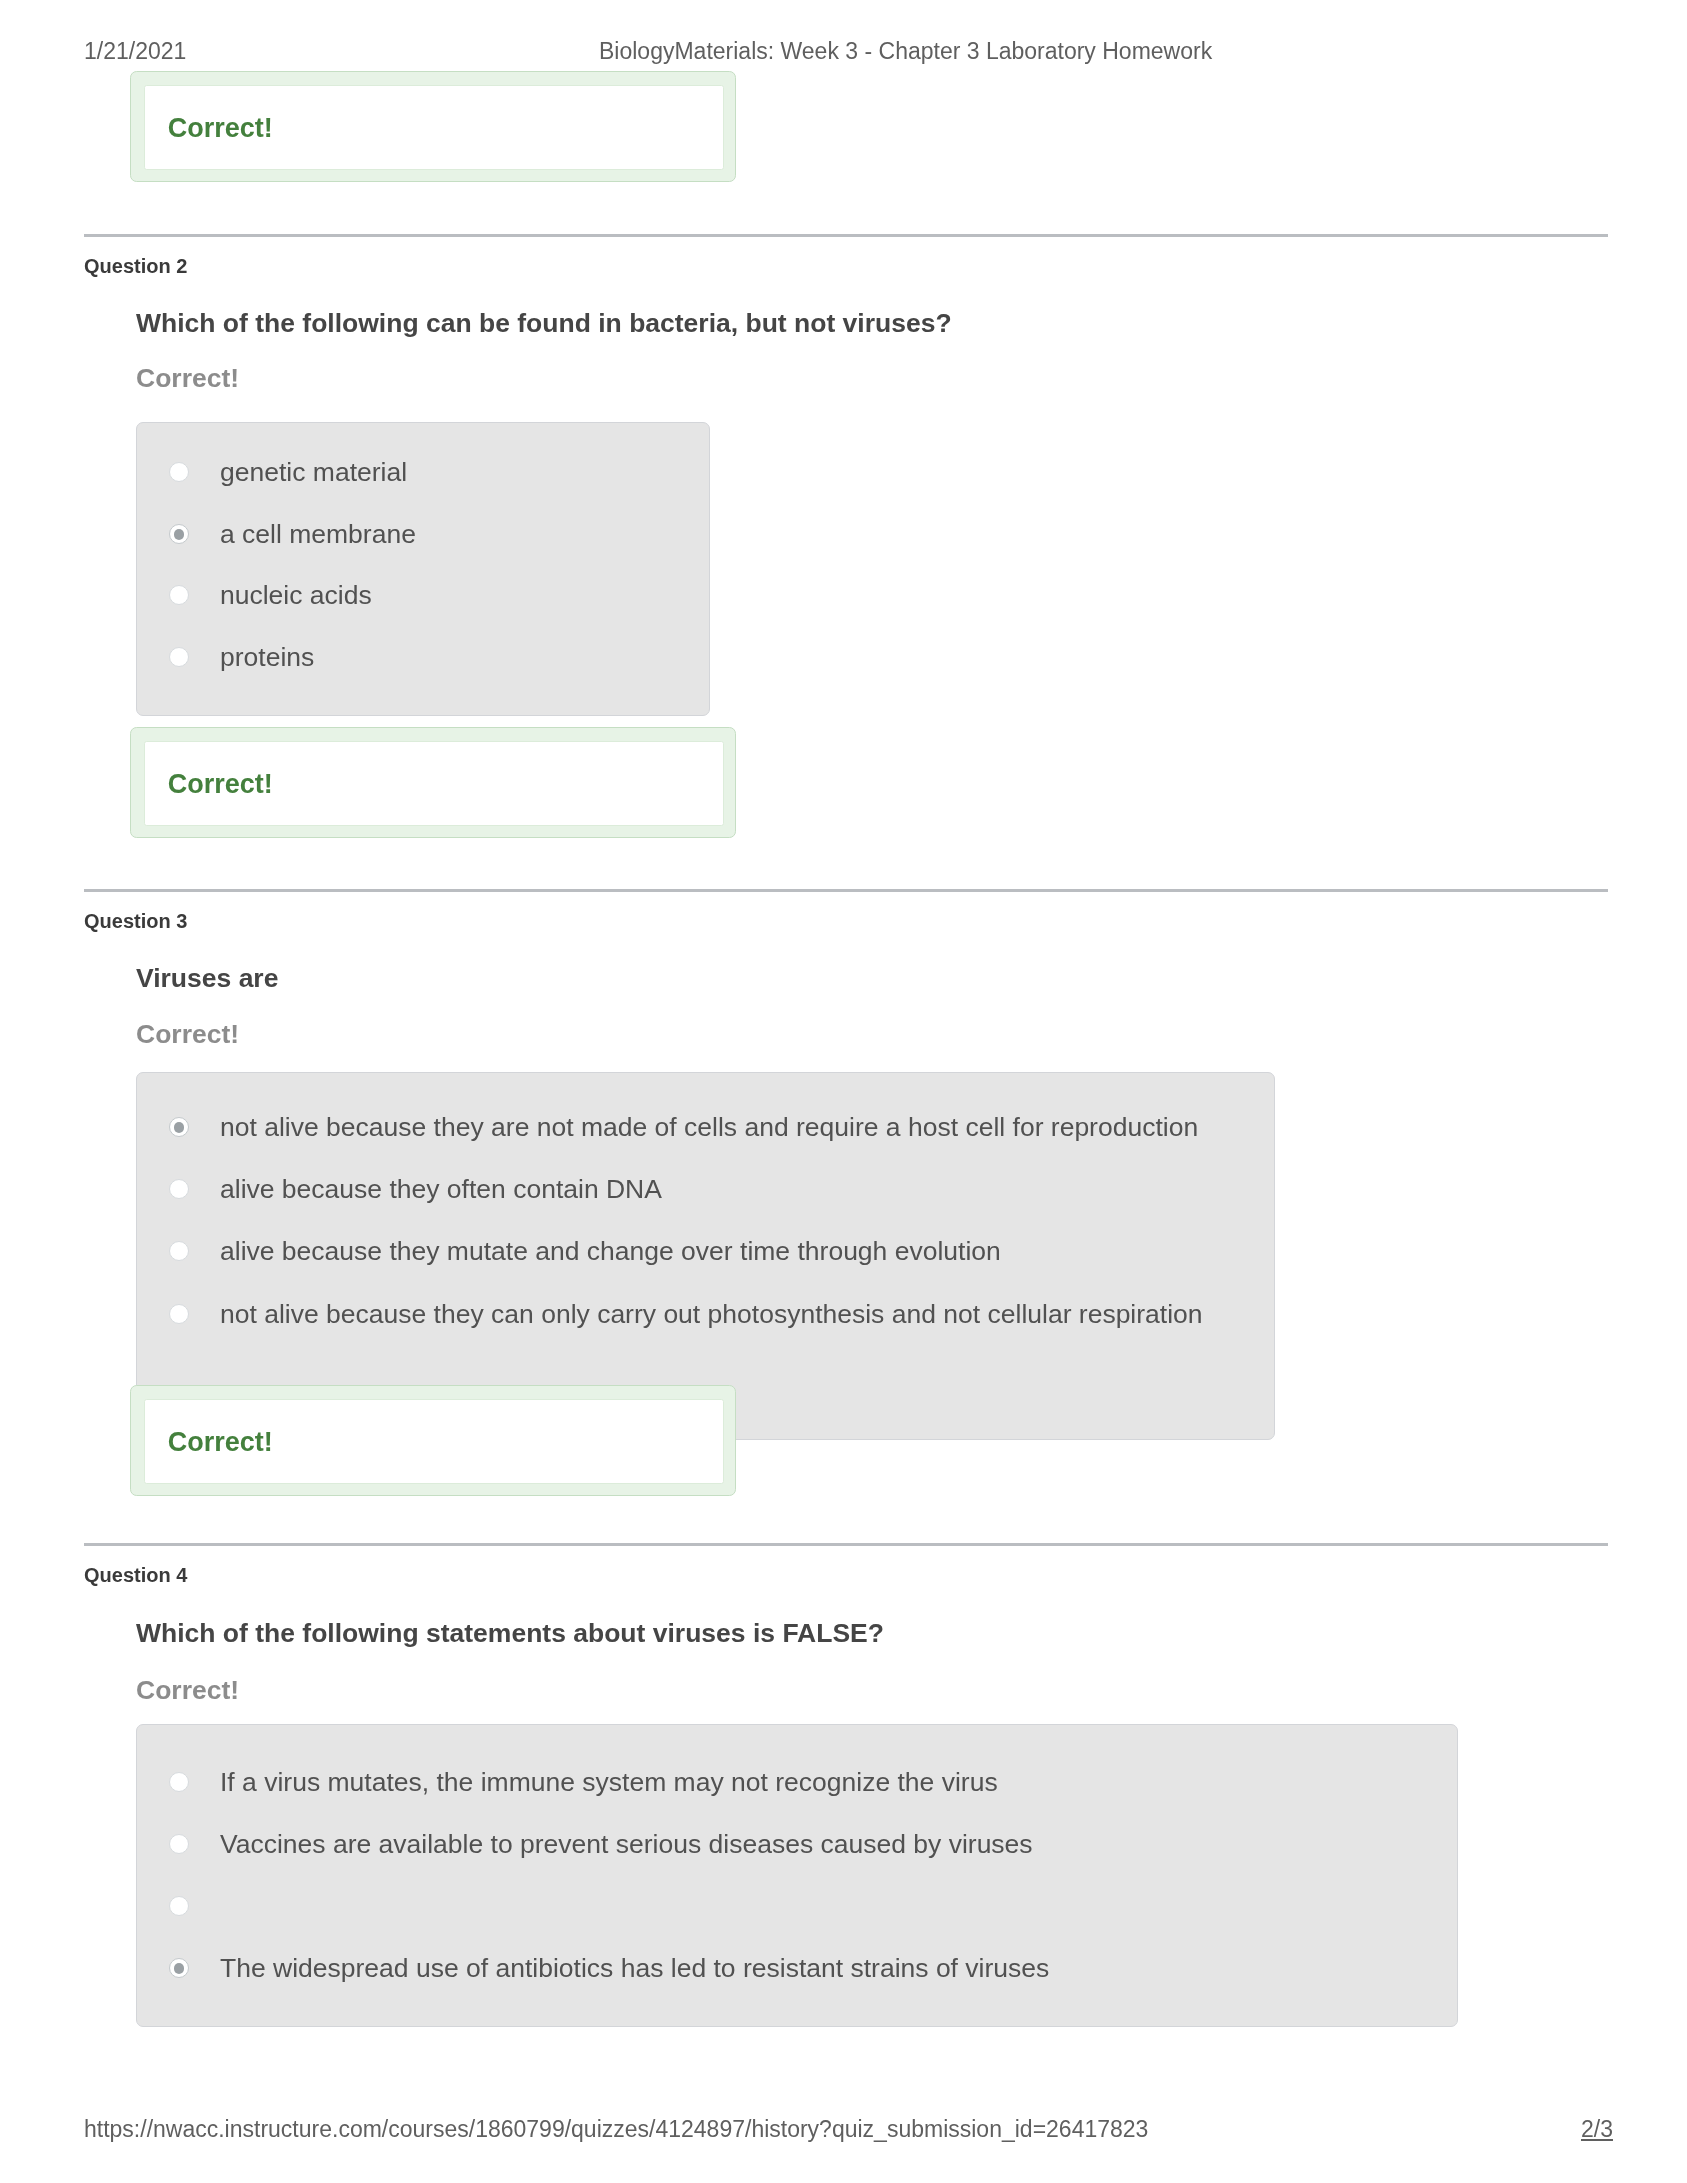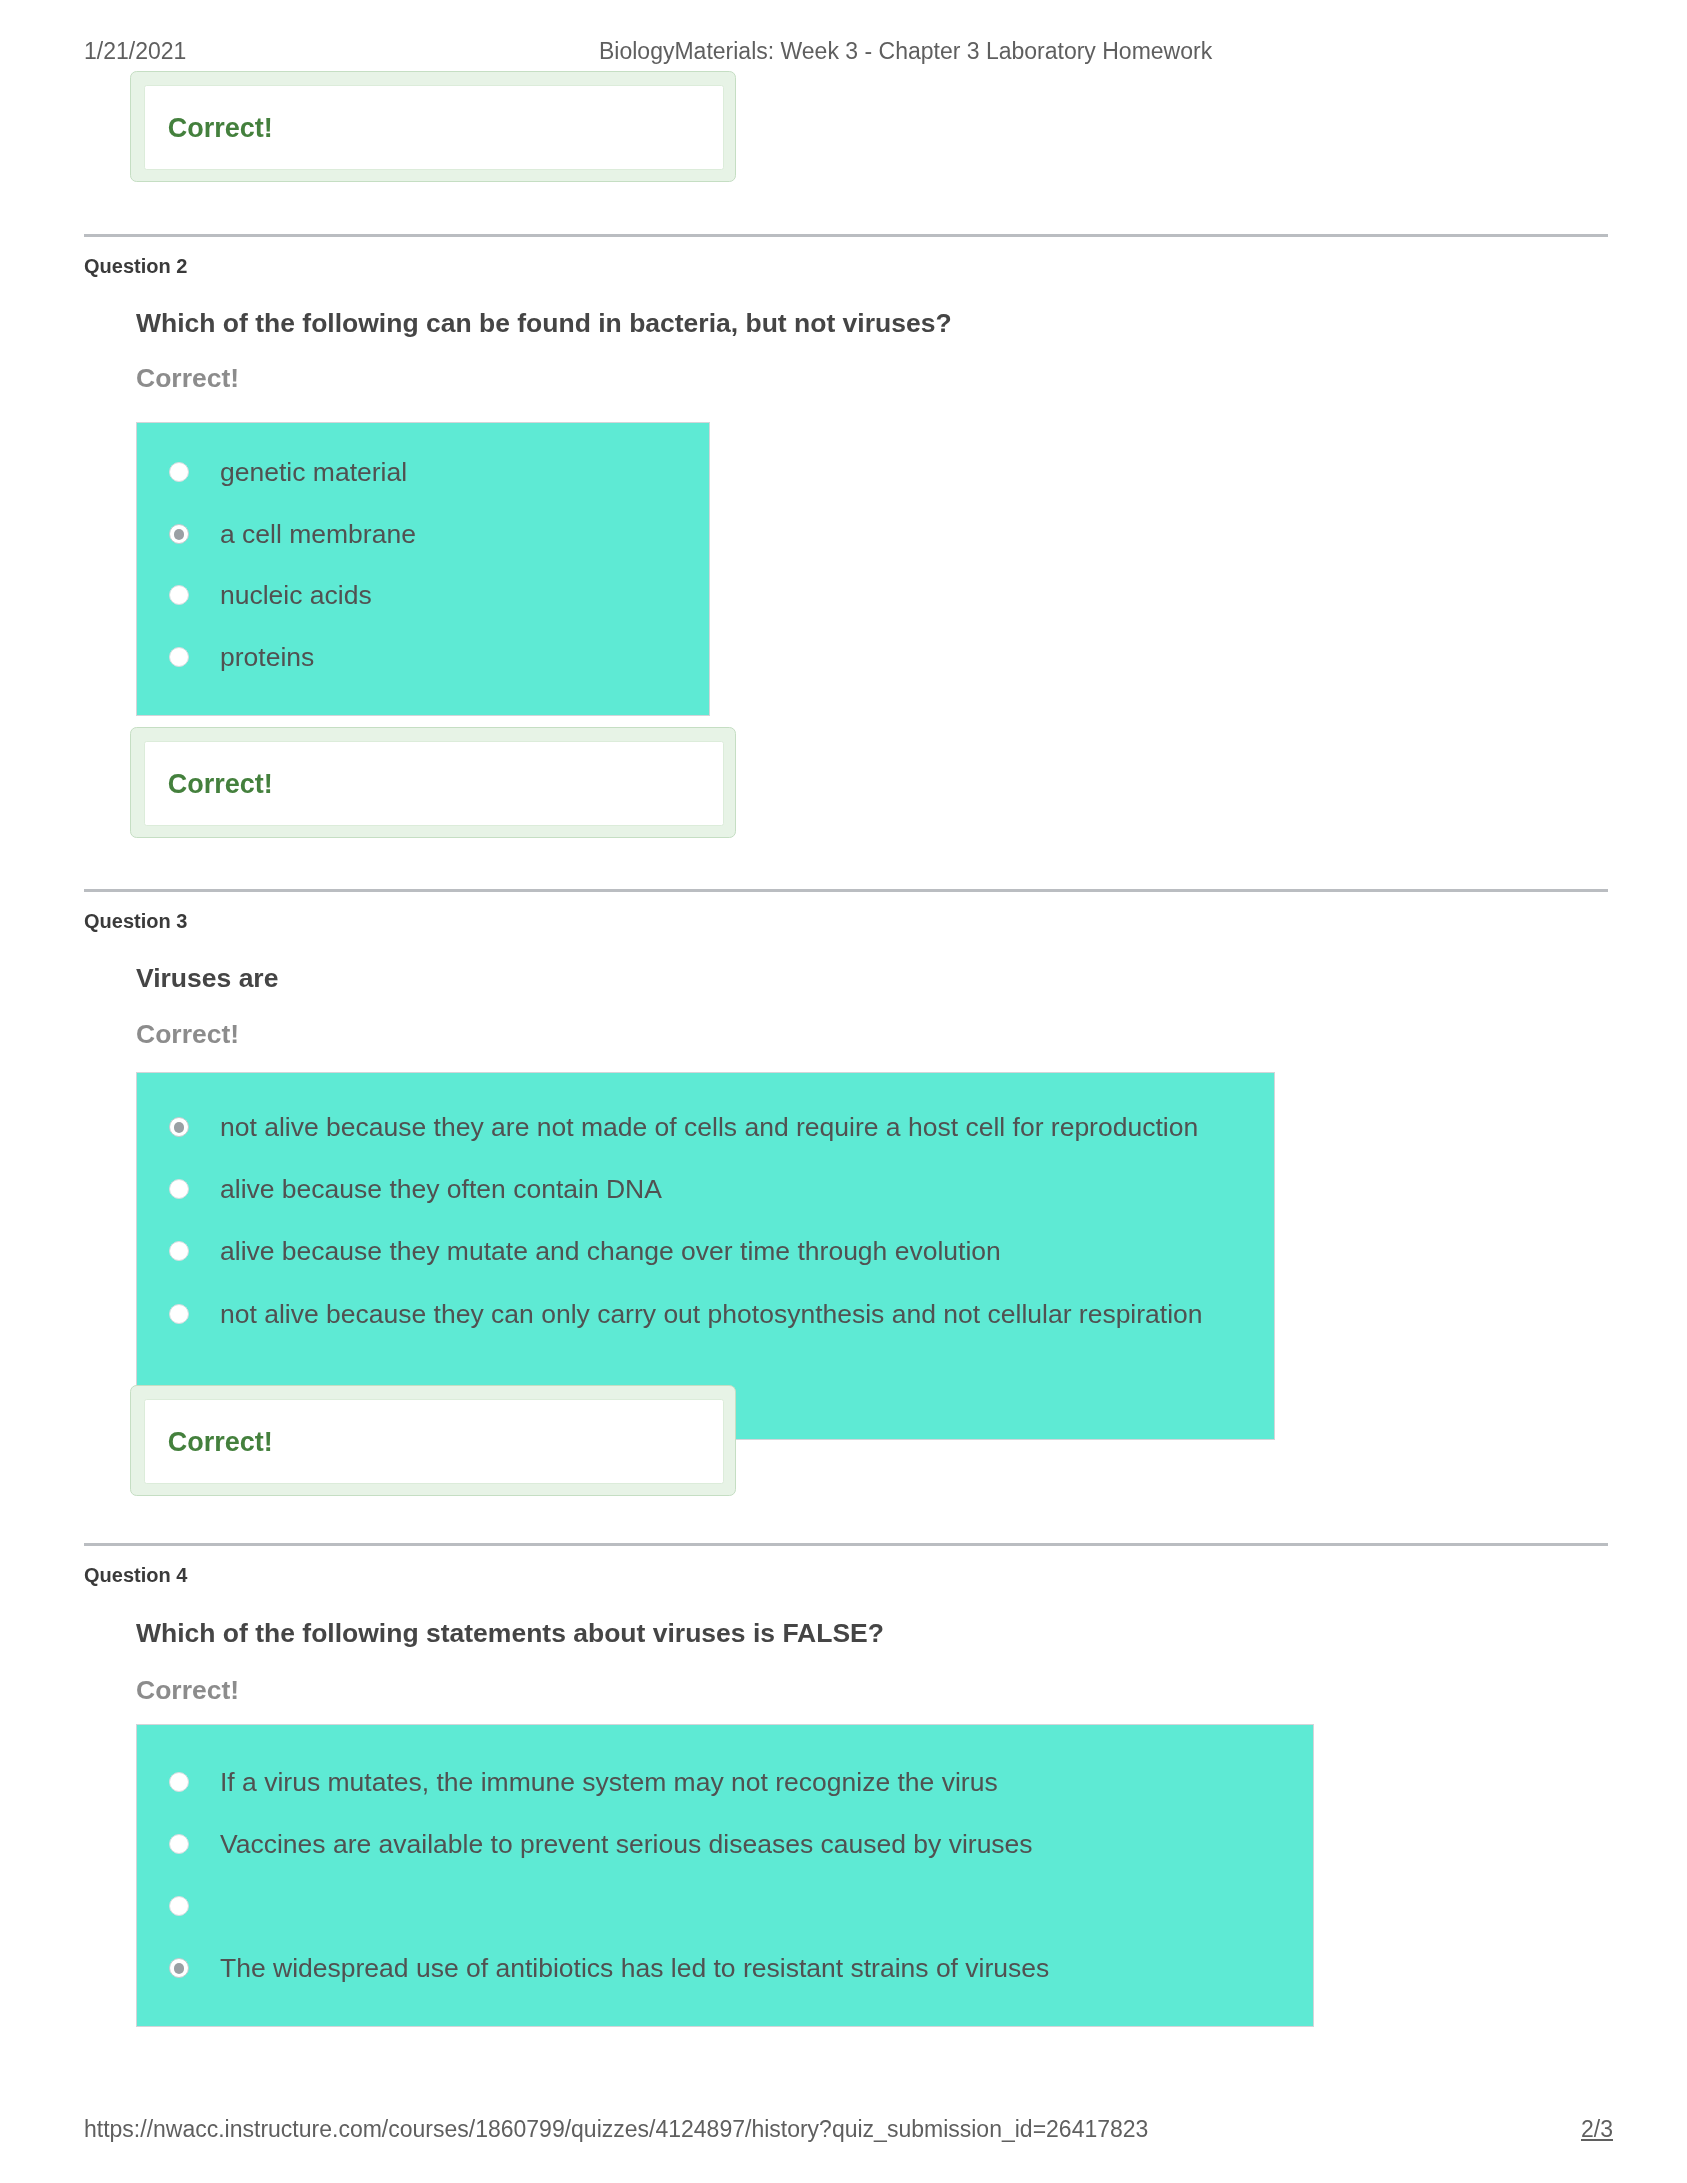--- a/index.html
+++ b/index.html
@@ -14,21 +14,21 @@
   .print-hdr, .print-ftr { position:absolute; font-size:23px; color:#5f5f5f; white-space:nowrap; }
   .print-hdr .l, .print-ftr .l { position:absolute; left:0; top:0; }
   .print-hdr .c { position:absolute; left:515px; top:0; }
   .print-ftr .r { position:absolute; left:1497px; top:0;text-decoration:underline; }
 
   .qsep  { position:absolute; height:2.6px; background:#babdc1; }
   .qnum  { position:absolute; font-size:20px; font-weight:bold; color:#3a3a3a; }
   .qtext { position:absolute; font-size:26.5px; font-weight:bold; color:#454545; }
   .qstat { position:absolute; font-size:26.5px; font-weight:bold; color:#8c8c8c; }
 
-  .answers { position:absolute; border:1.3px solid #d3d5d9; border-radius:0; background:#5eead4; }
+  .answers { position:absolute; border:1.3px solid #d3d5d9; border-radius:7px; background:#e5e5e5; }
   .arow { position:absolute; }
   .radio { position:absolute; width:20px; height:20px; border-radius:50%;
            border:1.3px solid #d7dbde; background:#fff; }
   .radio.sel { border-color:#c4c9cc; }
   .radio.sel::after { content:""; position:absolute; left:50%; top:50%;
            width:10.6px; height:10.6px; margin:-5.3px 0 0 -5.3px; border-radius:50%; background:#9aa0a4; }
   .alabel { position:absolute; font-size:26.5px; color:#515151; white-space:nowrap; }
 
   .cbox { position:absolute; background:#e7f3e6; border:1.3px solid #c5dec3; border-radius:6.6px; }
   .cinner { position:absolute; background:#fff; border:0.7px solid #dcecda; border-radius:2.6px; }
@@ -98,21 +98,21 @@
   </div>
   <div class="cbox" style="top:1385px;left:130px;width:606px;height:111px">
     <div class="cinner" style="top:13.2px;left:13.2px;width:580px;height:85px">
       <span class="clbl" style="top:27px;left:22.5px">Correct!</span>
     </div>
   </div>
   <div class="qsep" style="top:1543px;left:84px;width:1524px"></div>
   <div class="qnum" style="top:1564px;left:84px">Question 4</div>
   <div class="qtext" style="top:1618px;left:136px">Which of the following statements about viruses is FALSE?</div>
   <div class="qstat" style="top:1675px;left:136px">Correct!</div>
-  <div class="answers" style="top:1724px;left:136px;width:1178px;height:303px">
+  <div class="answers" style="top:1724px;left:136px;width:1322px;height:303px">
     <div class="arow" style="top:42px;left:0;width:100%;height:30px">
       <span class="radio" style="top:5.3px;left:32px"></span>
       <span class="alabel" style="top:0;left:83px">If a virus mutates, the immune system may not recognize the virus</span>
     </div>
     <div class="arow" style="top:104px;left:0;width:100%;height:30px">
       <span class="radio" style="top:5.3px;left:32px"></span>
       <span class="alabel" style="top:0;left:83px">Vaccines are available to prevent serious diseases caused by viruses</span>
     </div>
     <div class="arow" style="top:166px;left:0;width:100%;height:30px">
       <span class="radio" style="top:5.3px;left:32px"></span>

